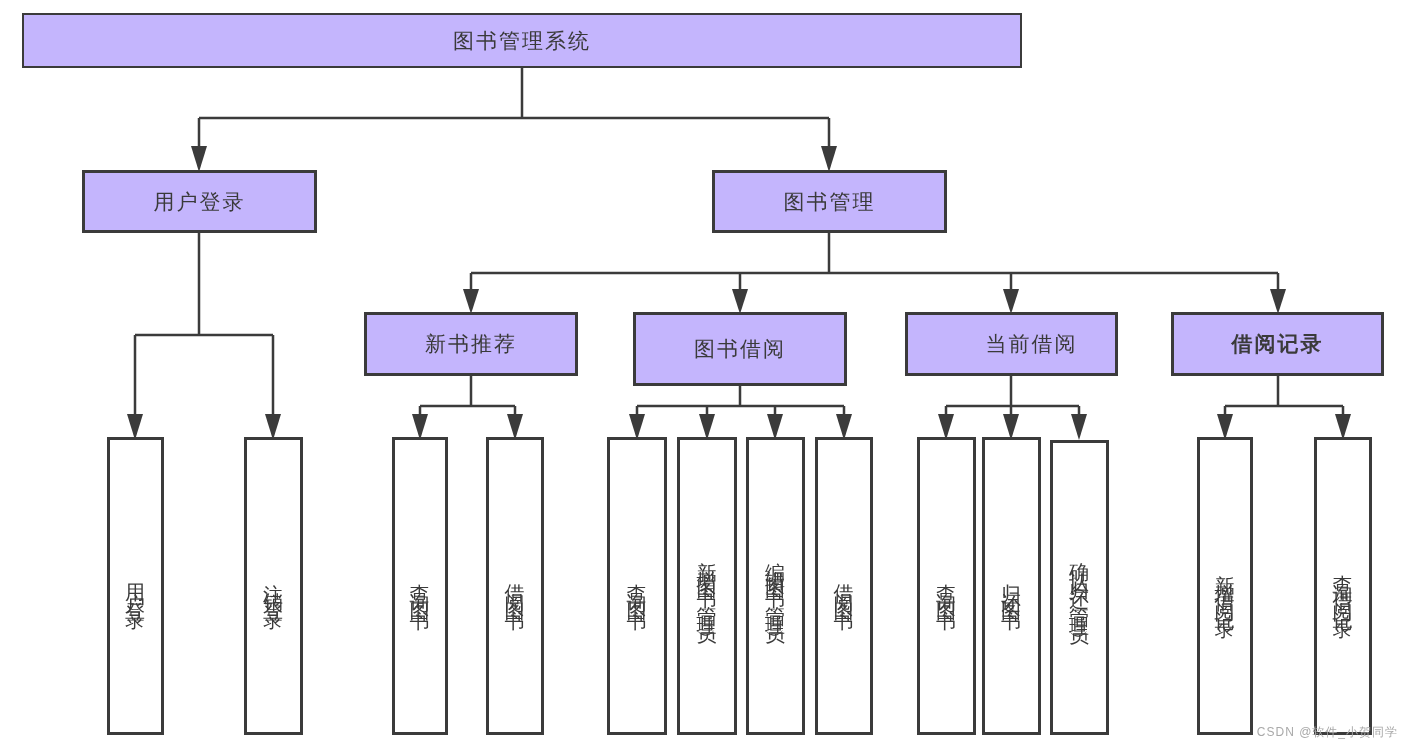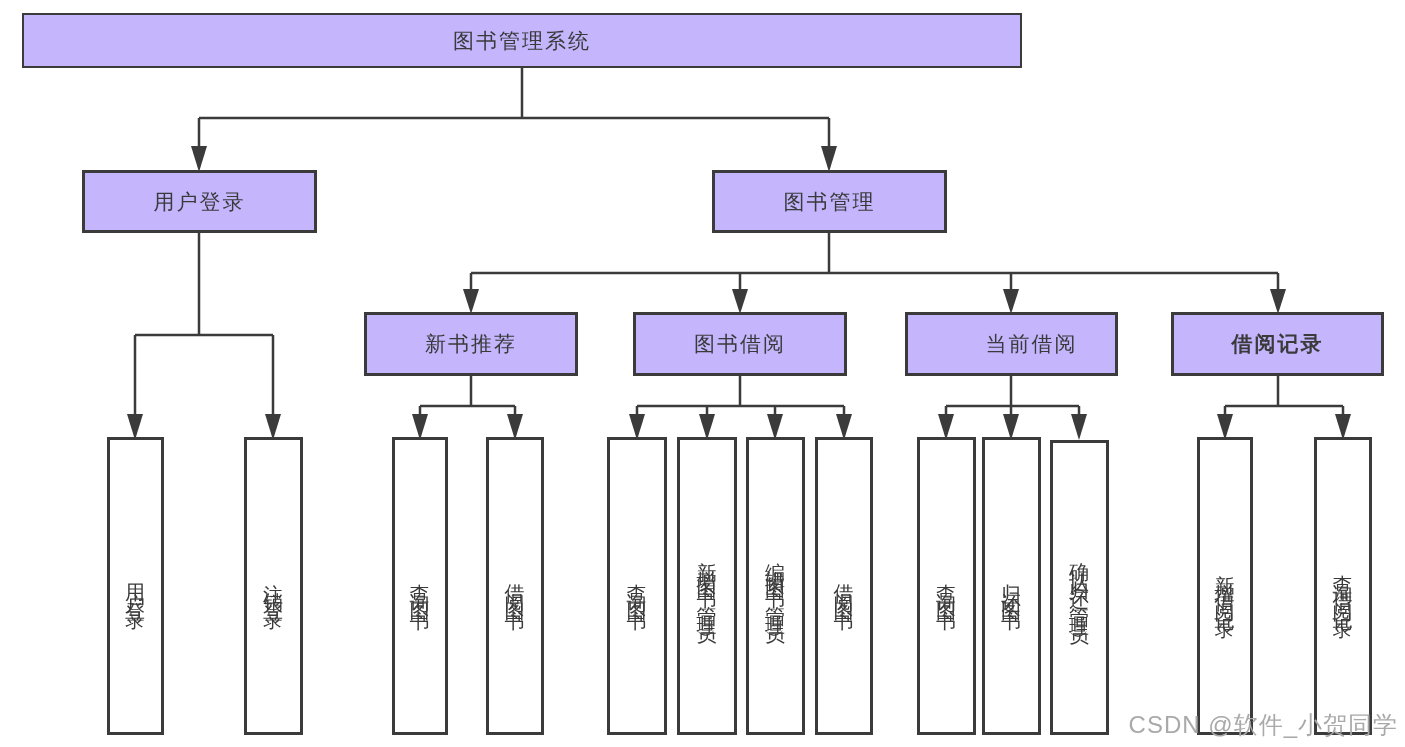--- a/index.html
+++ b/index.html
@@ -51,21 +51,21 @@
     writing-mode: vertical-rl;
     text-orientation: mixed;
     letter-spacing: 9px;
     line-height: 1;
   }
   .watermark {
     position: absolute;
     right: 7px;
     bottom: 6px;
     color: #a9a9a9;
-    font-size: 24px;
+    font-size: 12px;
     letter-spacing: 1px;
   }
 </style>
 </head>
 <body>
 
 <div class="stage">
 
   <svg class="connectors" viewBox="0 0 1405 747" xmlns="http://www.w3.org/2000/svg">
     <g stroke="#3b3b3b" stroke-width="2.5" fill="none">
@@ -113,21 +113,21 @@
       <polygon points="1335,414 1351,414 1343,440"></polygon>
     </g>
   </svg>
 
   <div class="node root" style="left:22px; top:13px; width:1000px; height:55px;">图书管理系统</div>
 
   <div class="node" style="left:82px; top:170px; width:235px; height:63px;">用户登录</div>
   <div class="node" style="left:364px; top:312px; width:214px; height:64px;">新书推荐</div>
 
   <div class="node" style="left:712px; top:170px; width:235px; height:63px;">图书管理</div>
-  <div class="node" style="left:633px; top:312px; width:214px; height:64px;">图书借阅</div>
+  <div class="node" style="left:633px; top:312px; width:214px; height:74px;">图书借阅</div>
   <div class="node" style="left:905px; top:312px; width:213px; height:64px;padding-left:40px;">当前借阅</div>
   <div class="node" style="left:1171px; top:312px; width:213px; height:64px;font-weight:bold;">借阅记录</div>
 
   <div class="leaf" style="left:107px; top:437px; width:57px; height:298px;">用户登录</div>
   <div class="leaf" style="left:244px; top:437px; width:59px; height:298px;">注销登录</div>
 
   <div class="leaf" style="left:392px; top:437px; width:56px; height:298px;">查询图书</div>
   <div class="leaf" style="left:486px; top:437px; width:58px; height:298px;">借阅图书</div>
 
   <div class="leaf" style="left:607px; top:437px; width:60px; height:298px;">查询图书</div>

